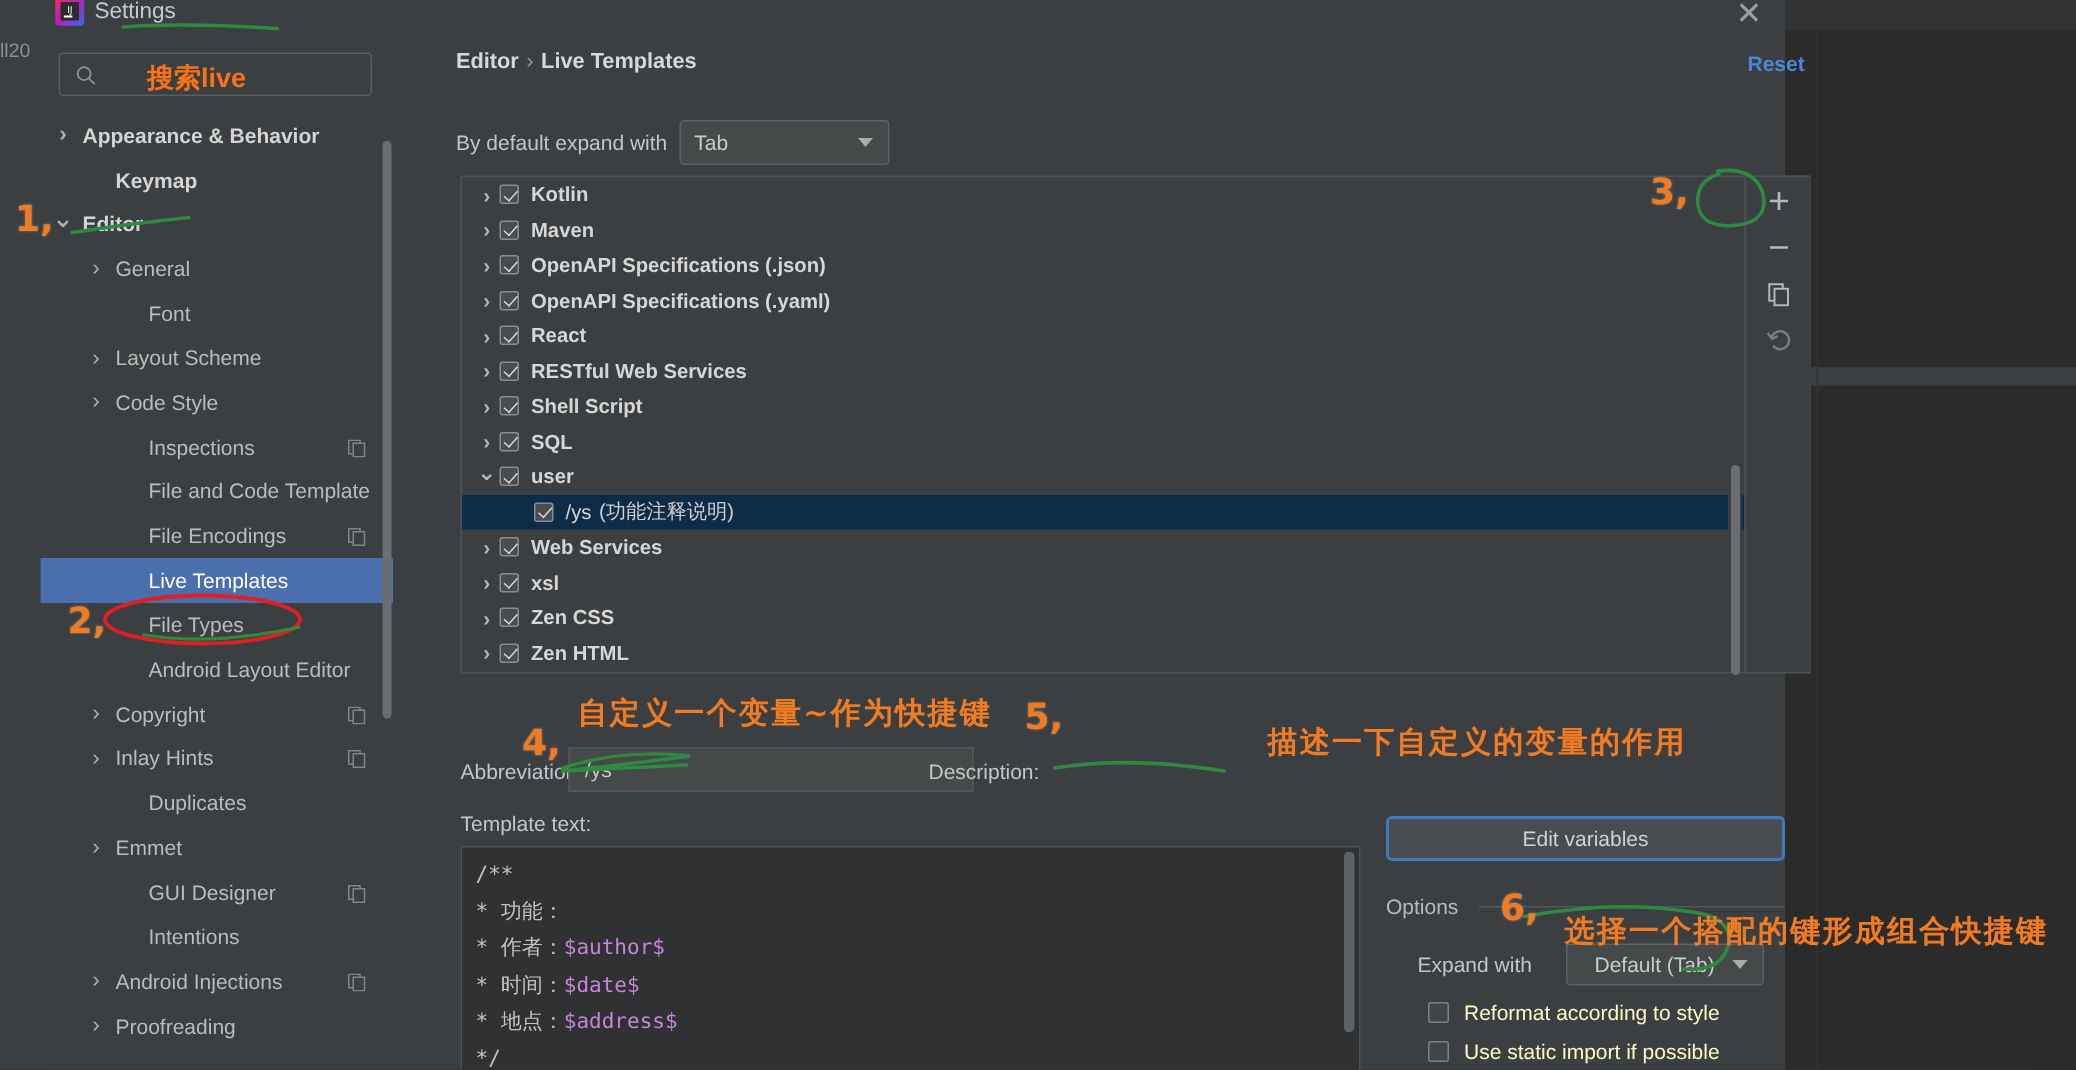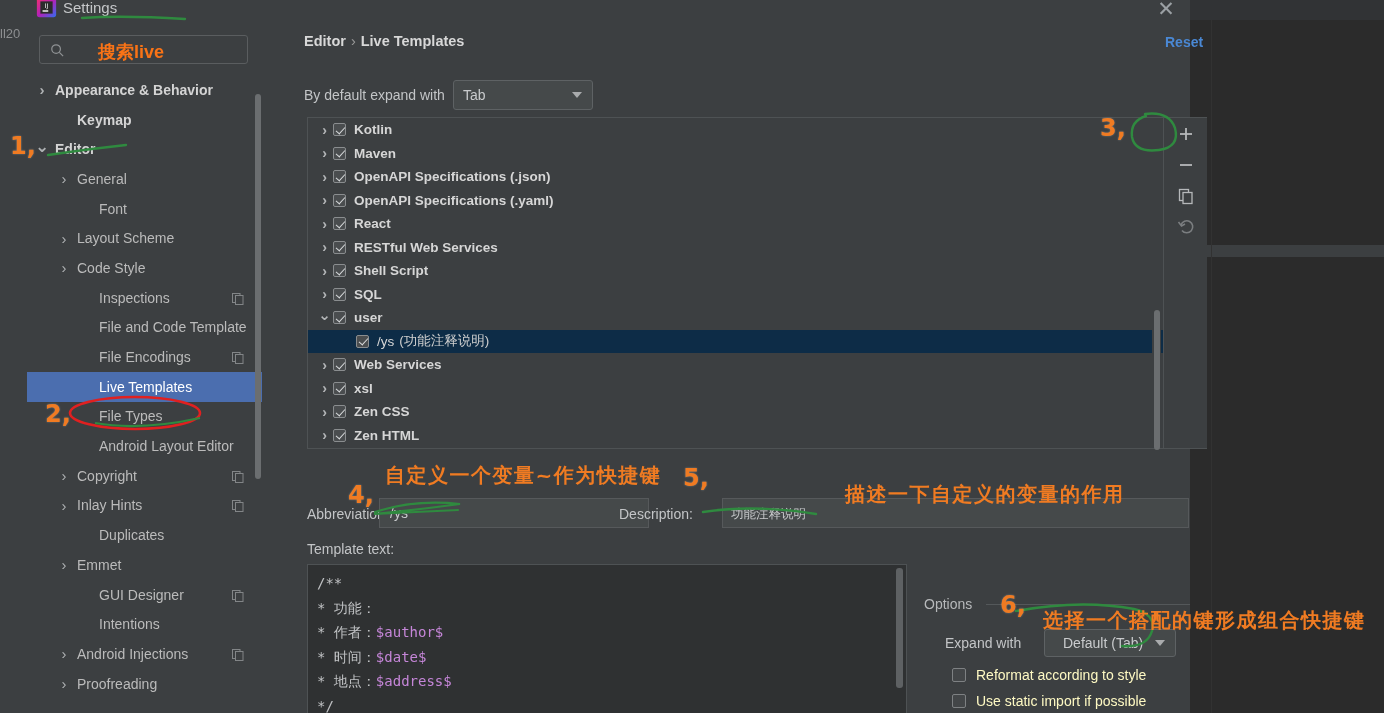--- a/index.html
+++ b/index.html
@@ -492,30 +492,28 @@
               </svg>
           </div>
         </div>
       </div>
 
       <div class="abbr-label">Abbreviation:</div>
       <div class="abbr-field">
         <span class="abbr-value">/ys</span>
       </div>
       <div class="desc-label">Description:</div>
-      <div class="desc-field">
-        <span class="desc-value">功能注释说明</span>
-      </div>
 
       <div class="tt-label">Template text:</div>
       <div class="tt-area">
         <div class="tt-code" id="tt-code"><div><span>/**</span></div><div><span>* 功能：</span></div><div><span>* 作者：</span><span class="tok-var">$author$</span></div><div><span>* 时间：</span><span class="tok-var">$date$</span></div><div><span>* 地点：</span><span class="tok-var">$address$</span></div><div><span>*/</span></div></div>
         <div class="tt-scroll"></div>
       </div>
 
+      <div class="edit-vars">Edit variables</div>
       <div class="opt-title">Options</div>
       <div class="opt-line"></div>
       <div class="expand-with-label">Expand with</div>
       <div class="expand-with-combo">
         <span class="combo-val" style="position:absolute;left:9px;top:5px;">Default (Tab)</span>
         <span class="combo-arrow"></span>
       </div>
 
       <div class="opt-cb-row" style="top:647px;">
         <span class="ocb"></span>

